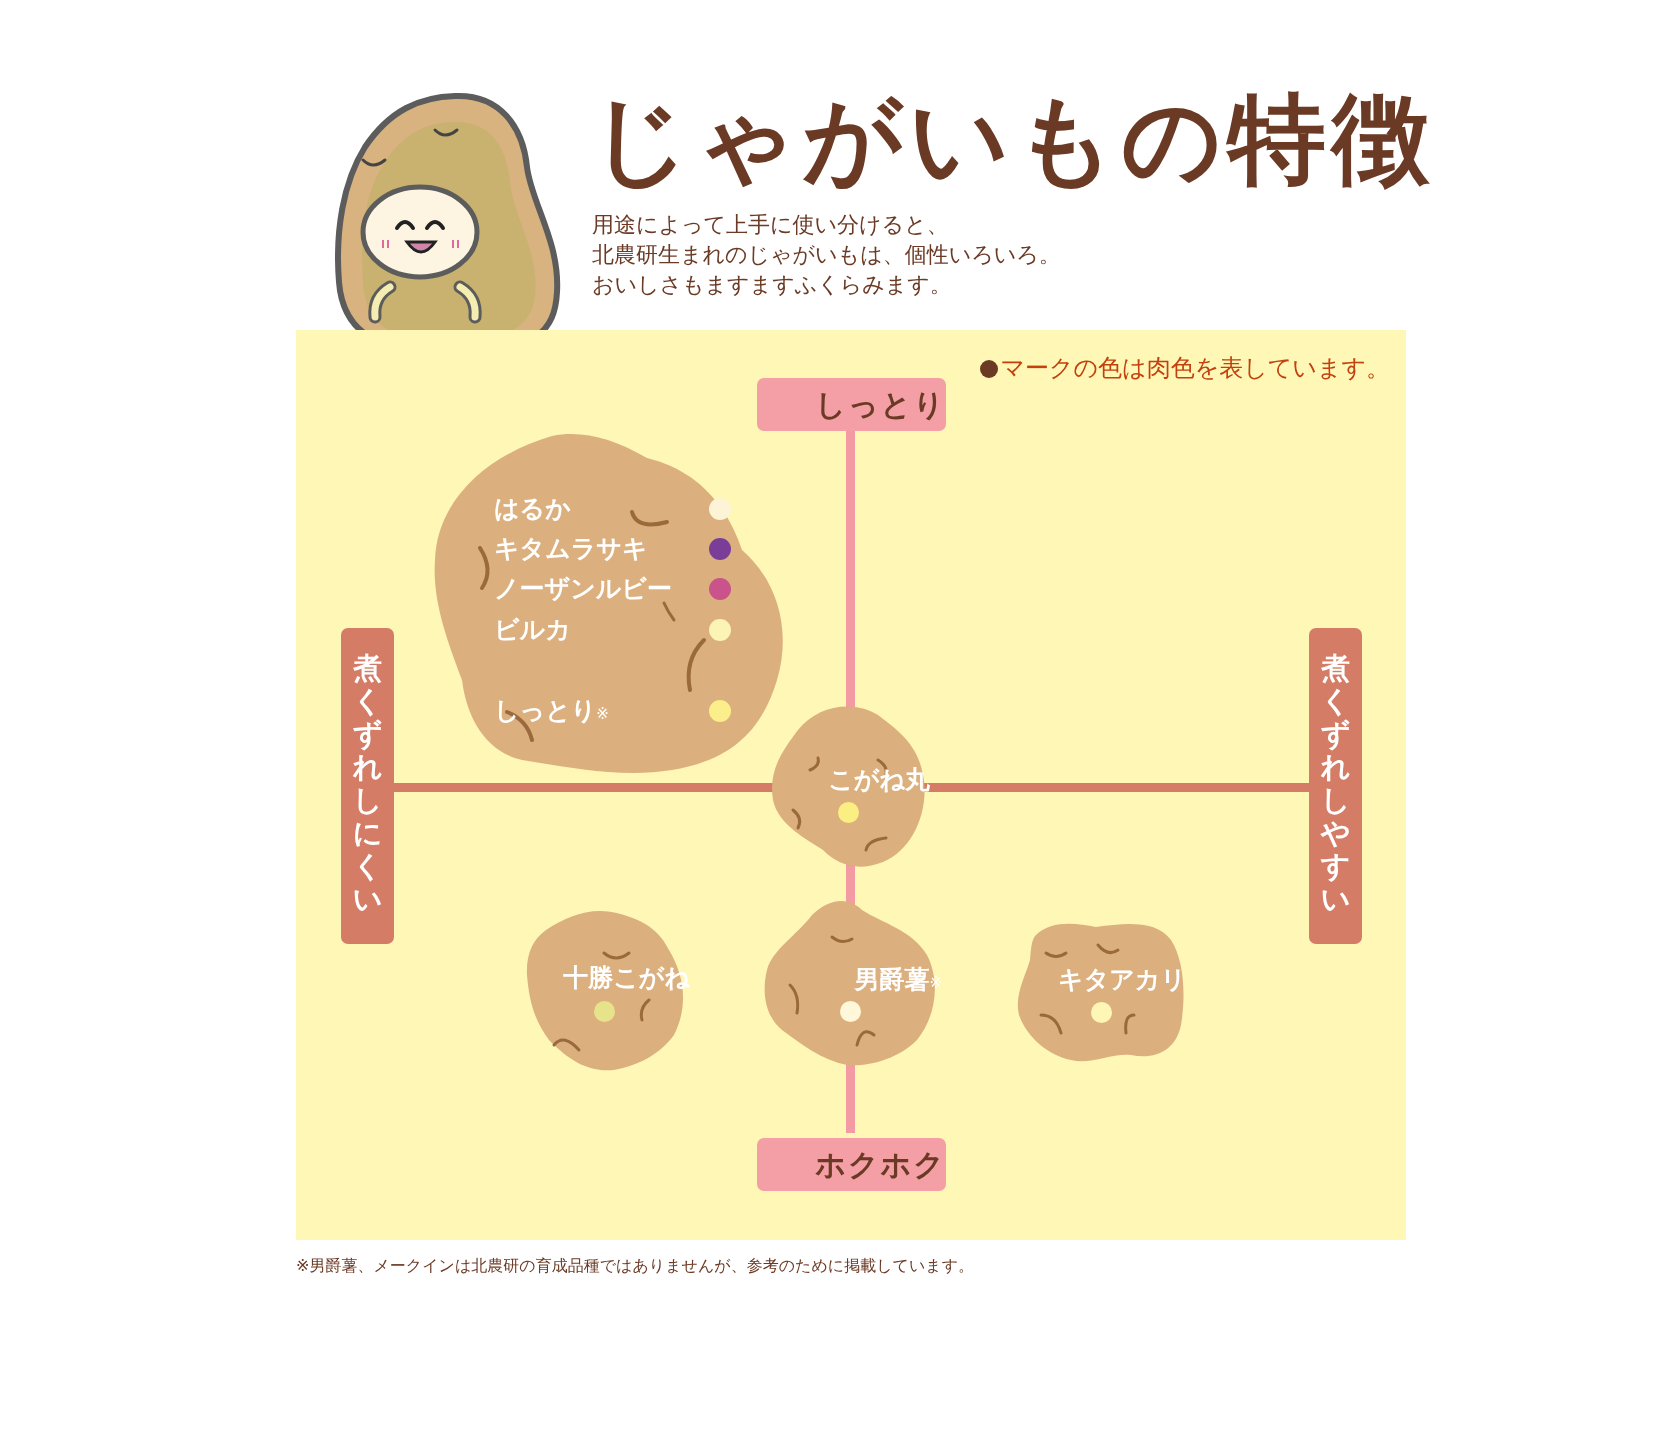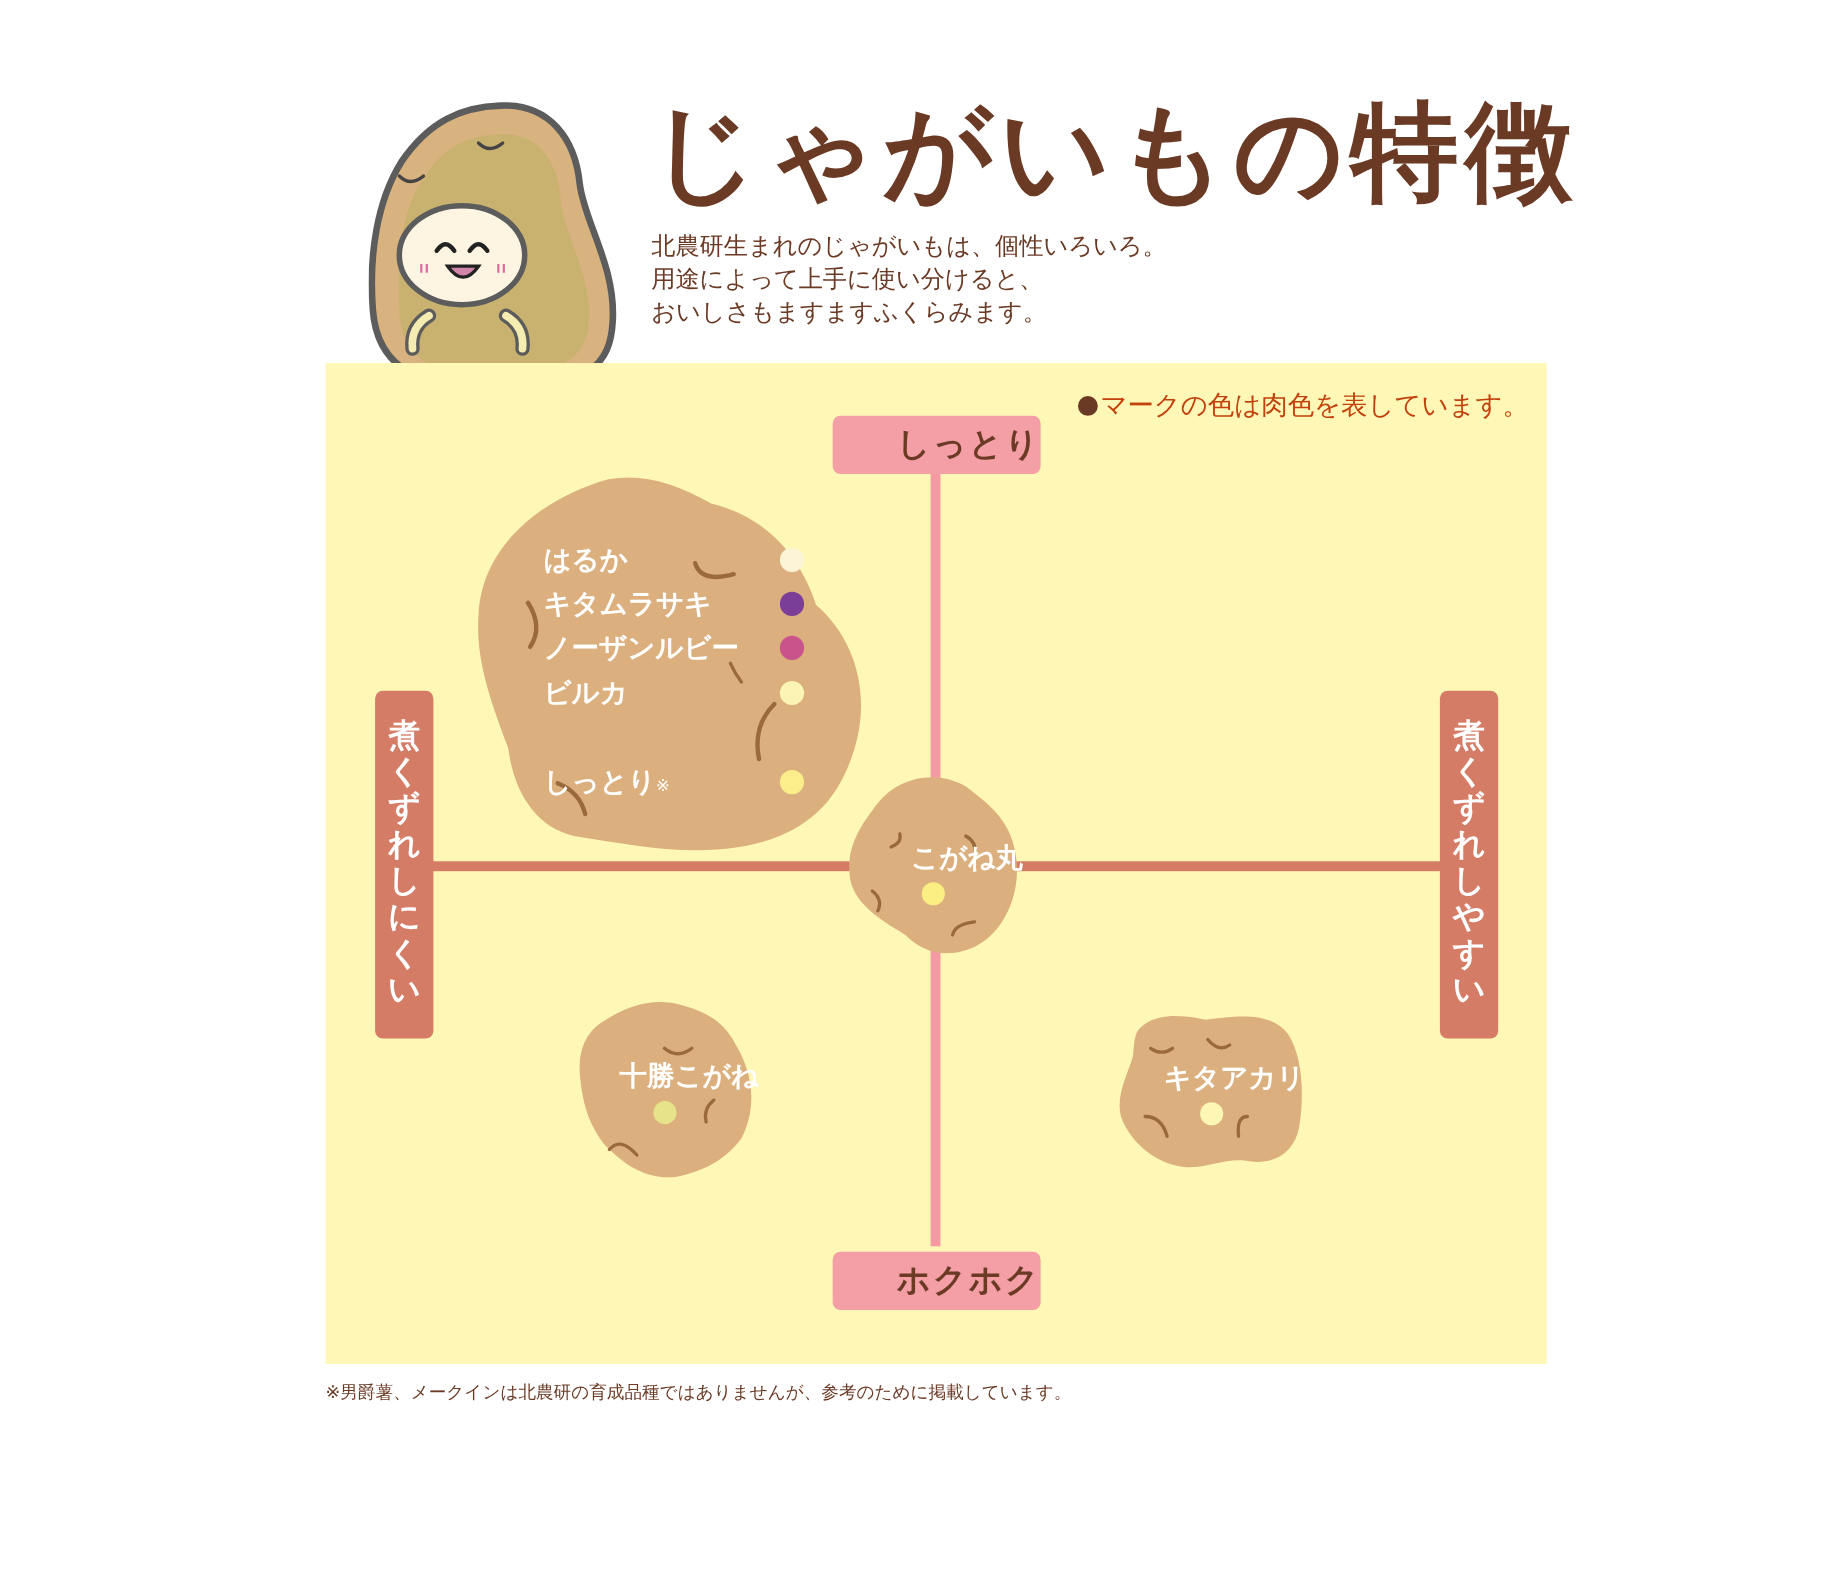--- a/index.html
+++ b/index.html
@@ -53,22 +53,22 @@
     <line x1="123" y1="148" x2="123" y2="156" stroke="#e06aa0" stroke-width="2"></line>
     <path d="M 40 225 Q 38 205 55 195" fill="none" stroke="#5c5c5c" stroke-width="13" stroke-linecap="round"></path>
     <path d="M 40 225 Q 38 205 55 195" fill="none" stroke="#f4ecb0" stroke-width="7" stroke-linecap="round"></path>
     <path d="M 140 225 Q 142 205 125 195" fill="none" stroke="#5c5c5c" stroke-width="13" stroke-linecap="round"></path>
     <path d="M 140 225 Q 142 205 125 195" fill="none" stroke="#f4ecb0" stroke-width="7" stroke-linecap="round"></path>
   </svg>
 </div>
 
 <div id="title" class="abs">じゃがいもの特徴</div>
 <div id="intro" class="abs">
+  <div>用途によって上手に使い分けると、</div>
   <div>北農研生まれのじゃがいもは、個性いろいろ。</div>
-  <div>用途によって上手に使い分けると、</div>
   <div>おいしさもますますふくらみます。</div>
 </div>
 
 <div id="panel" class="abs">
 
   <div id="note" class="abs">
     <span class="dot"></span><span>マークの色は肉色を表しています。</span>
   </div>
 
   <div class="abs vline" style="left:550px; top:98px; height:705px;"></div>
@@ -151,20 +151,30 @@
     <svg viewBox="0 0 166 168">
       <path d="M 22 25 C 45 10 70 0 100 10 C 120 16 135 25 145 45 C 160 70 165 100 150 130 C 135 150 115 160 90 165 C 60 168 40 150 25 135 C 10 115 5 95 3 70 C 2 50 8 35 22 25 Z" fill="#dcb07e"></path>
       <path d="M 80 48 Q 92 58 105 48" fill="none" stroke="#9a6a3d" stroke-width="3" stroke-linecap="round"></path>
       <path d="M 125 95 Q 115 103 118 115" fill="none" stroke="#9a6a3d" stroke-width="3" stroke-linecap="round"></path>
       <path d="M 30 140 Q 40 128 55 145" fill="none" stroke="#9a6a3d" stroke-width="3" stroke-linecap="round"></path>
     </svg>
     <div class="p-name" style="top:56px;"><span>十勝こがね</span><small></small></div>
     <div class="p-dot" style="left:70px; top:96px; background:#e7e38a;"></div>
   </div>
 
+  <div class="potato" style="left:466px; top:565px; width:180px; height:172px;">
+    <svg viewBox="0 0 180 172">
+      <path d="M 50 20 C 65 5 85 0 100 15 C 120 28 150 35 165 60 C 178 85 175 120 155 145 C 135 165 105 172 85 170 C 60 165 40 150 20 135 C 2 120 0 95 5 75 C 10 55 35 40 50 20 Z" fill="#dcb07e"></path>
+      <path d="M 70 42 Q 80 50 90 44" fill="none" stroke="#9a6a3d" stroke-width="3" stroke-linecap="round"></path>
+      <path d="M 28 90 Q 38 100 35 118" fill="none" stroke="#9a6a3d" stroke-width="3" stroke-linecap="round"></path>
+      <path d="M 95 150 Q 100 130 112 140" fill="none" stroke="#9a6a3d" stroke-width="3" stroke-linecap="round"></path>
+    </svg>
+    <div class="p-name" style="top:68px;"><span>男爵薯</span><small style="font-size:15px;font-weight:normal;">※</small></div>
+    <div class="p-dot" style="left:78px; top:106px; background:#fff7d9;"></div>
+  </div>
 
   <div class="potato" style="left:720px; top:585px; width:170px; height:150px;">
     <svg viewBox="0 0 170 150">
       <path d="M 20 20 C 35 5 60 8 80 12 C 110 8 140 5 155 25 C 168 45 170 80 165 110 C 160 135 140 145 115 140 C 95 138 75 150 55 145 C 30 140 10 120 3 100 C -2 80 10 60 14 45 C 15 35 15 25 20 20 Z" fill="#dcb07e"></path>
       <path d="M 30 38 Q 40 45 50 38" fill="none" stroke="#9a6a3d" stroke-width="3" stroke-linecap="round"></path>
       <path d="M 82 30 Q 92 42 102 35" fill="none" stroke="#9a6a3d" stroke-width="3" stroke-linecap="round"></path>
       <path d="M 25 100 Q 40 100 45 118" fill="none" stroke="#9a6a3d" stroke-width="3" stroke-linecap="round"></path>
       <path d="M 110 118 Q 108 100 118 100" fill="none" stroke="#9a6a3d" stroke-width="3" stroke-linecap="round"></path>
     </svg>
     <div class="p-name" style="top:48px;"><span>キタアカリ</span><small></small></div>

